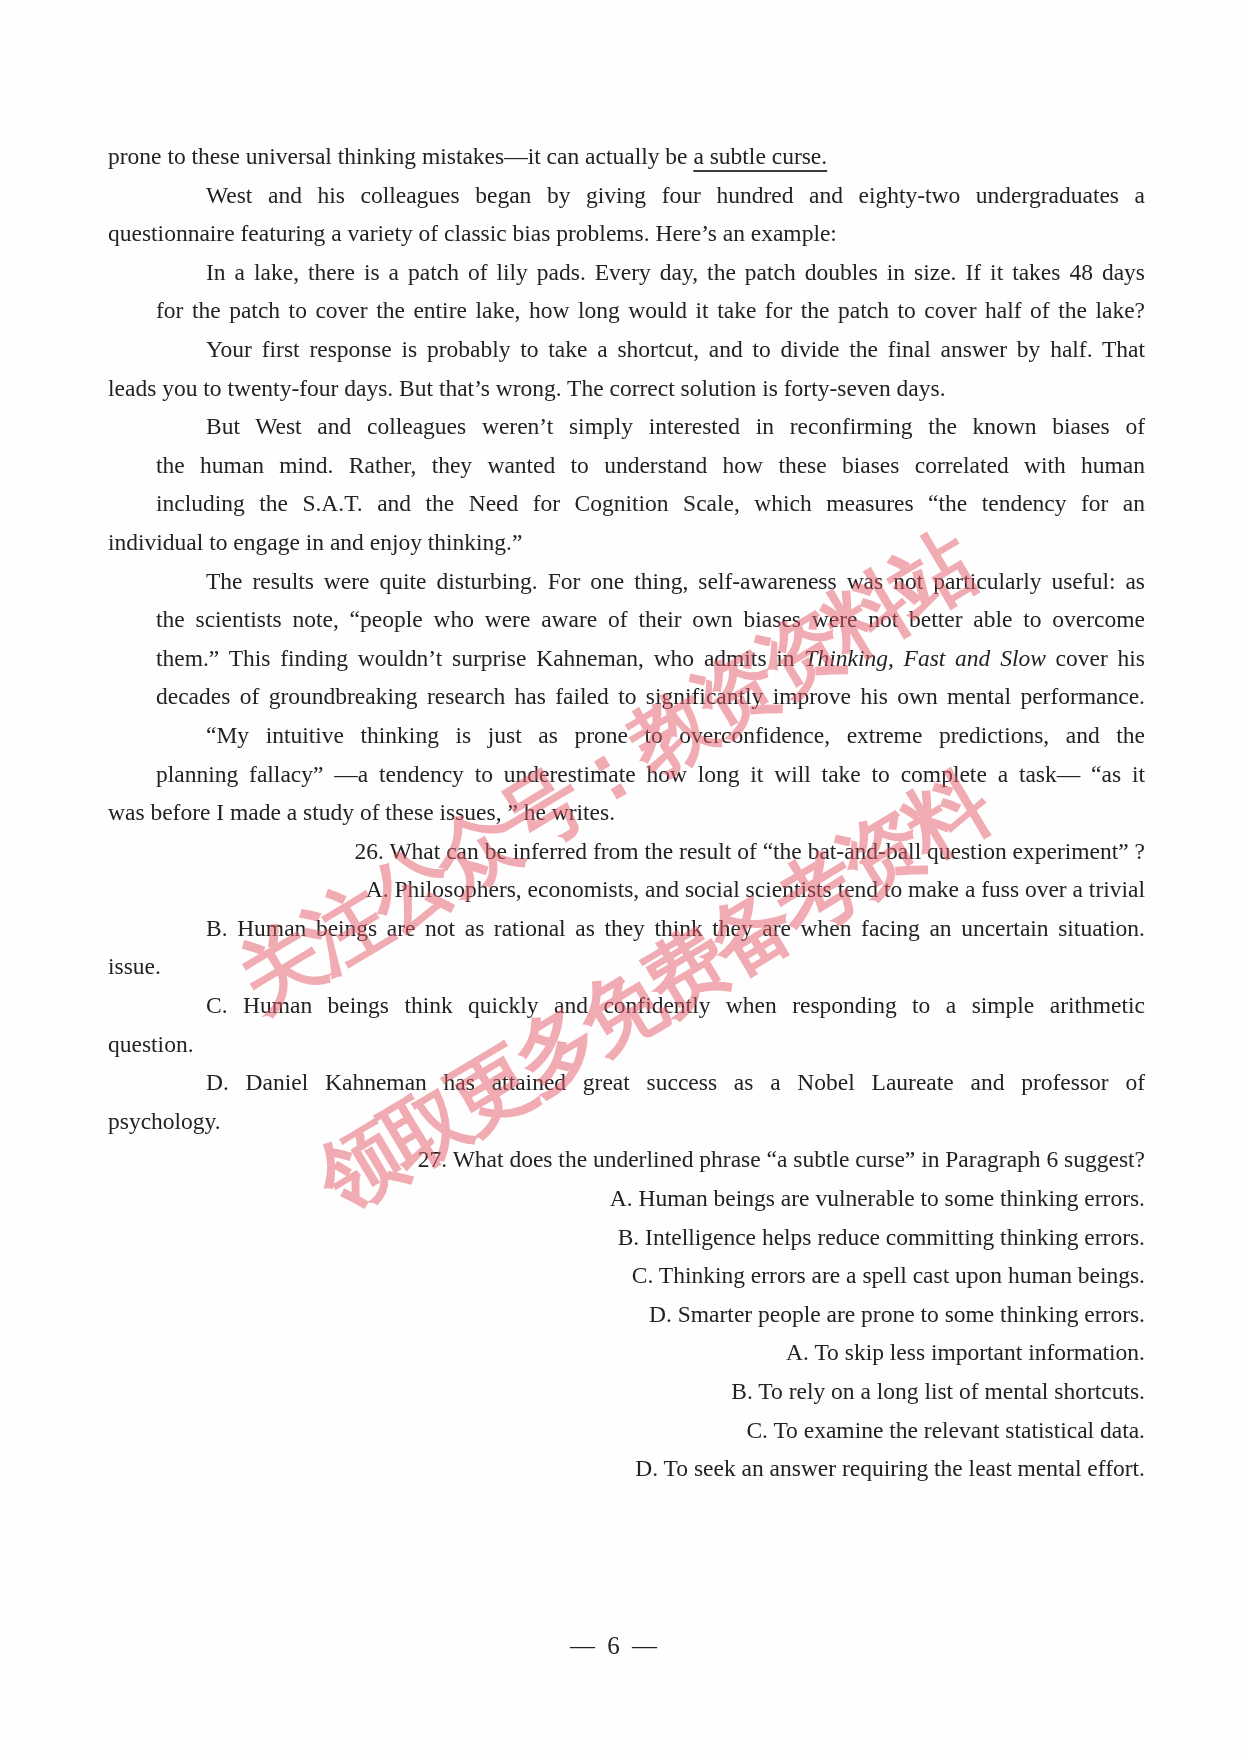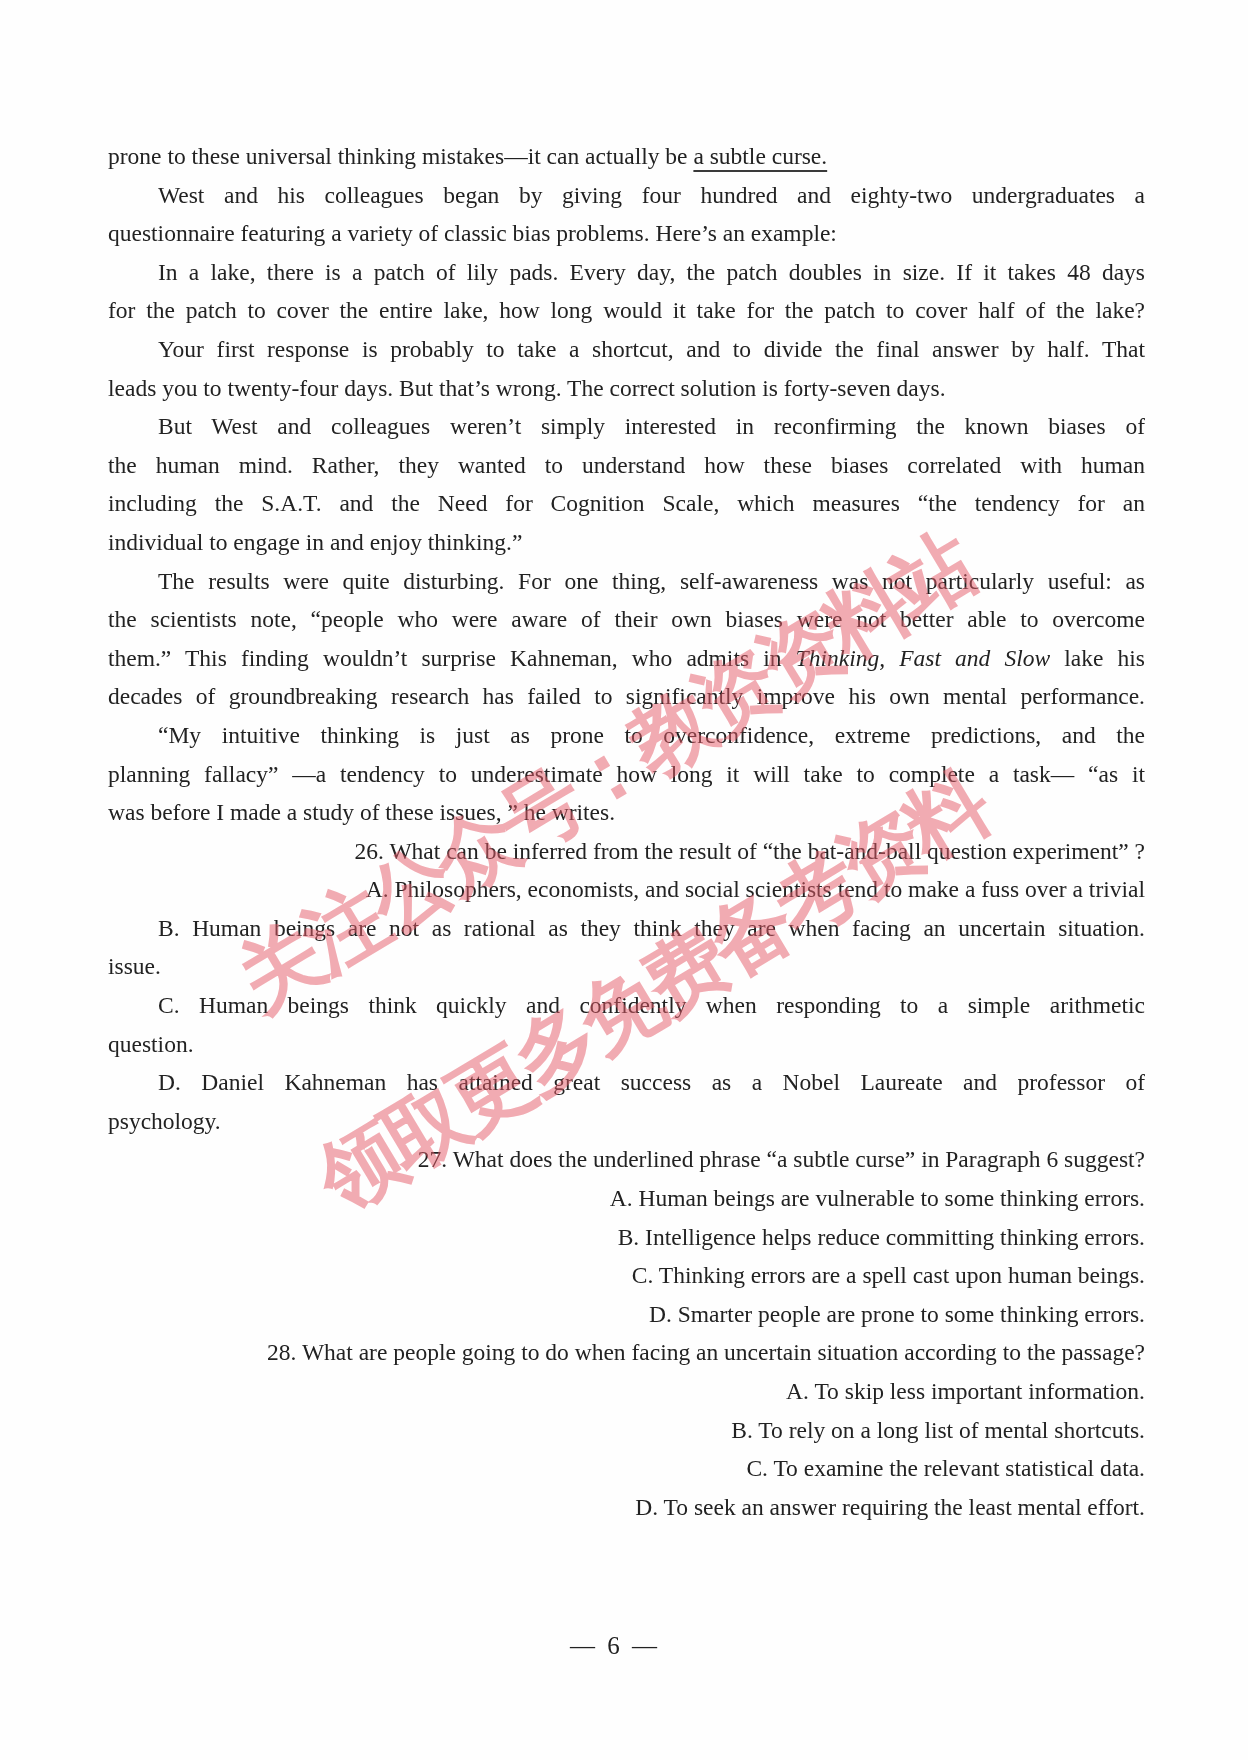--- a/index.html
+++ b/index.html
@@ -27,20 +27,21 @@
     line-height: 38.6px;
     font-size: 23.5px;
     white-space: nowrap;
     overflow: hidden;
   }
   .line.ind { padding-left: 50px; text-align: right; }
   .line.jst {
     white-space: normal;
     text-align: justify;
     text-align-last: justify;
+    margin-left: 48px;
   }
   .u {
     text-decoration: underline;
     text-decoration-thickness: 1.5px;
     text-underline-offset: 6px;
     text-decoration-color: #3a3a3a;
   }
   .i { font-style: italic; }
   .watermark {
     position: absolute;
@@ -91,39 +92,38 @@
       <div class="line ind jst"><span>In a lake, there is a patch of lily pads. Every day, the patch doubles in size. If it takes 48 days</span></div>
       <div class="line jst"><span>for the patch to cover the entire lake, how long would it take for the patch to cover half of the lake?</span></div>
       <div class="line ind jst"><span>Your first response is probably to take a shortcut, and to divide the final answer by half. That</span></div>
       <div class="line"><span>leads you to twenty-four days. But that’s wrong. The correct solution is forty-seven days.</span></div>
       <div class="line ind jst"><span>But West and colleagues weren’t simply interested in reconfirming the known biases of</span></div>
       <div class="line jst"><span>the human mind. Rather, they wanted to understand how these biases correlated with human</span></div>
       <div class="line jst"><span>including the S.A.T. and the Need for Cognition Scale, which measures “the tendency for an</span></div>
       <div class="line"><span>individual to engage in and enjoy thinking.”</span></div>
       <div class="line ind jst"><span>The results were quite disturbing. For one thing, self-awareness was not particularly useful: as</span></div>
       <div class="line jst"><span>the scientists note, “people who were aware of their own biases were not better able to overcome</span></div>
-      <div class="line jst"><span>them.” This finding wouldn’t surprise Kahneman, who admits in </span><span class="i">Thinking, Fast and Slow</span><span> lake his</span></div>
+      <div class="line jst"><span>them.” This finding wouldn’t surprise Kahneman, who admits in </span><span class="i">Thinking, Fast and Slow</span><span> cover his</span></div>
       <div class="line jst"><span>decades of groundbreaking research has failed to significantly improve his own mental performance.</span></div>
       <div class="line ind jst"><span>“My intuitive thinking is just as prone to overconfidence, extreme predictions, and the</span></div>
       <div class="line jst"><span>planning fallacy” —a tendency to underestimate how long it will take to complete a task— “as it</span></div>
       <div class="line"><span>was before I made a study of these issues, ” he writes.</span></div>
       <div class="line ind"><span>26. What can be inferred from the result of “the bat-and-ball question experiment” ?</span></div>
       <div class="line ind"><span>A. Philosophers, economists, and social scientists tend to make a fuss over a trivial</span></div>
       <div class="line ind jst"><span>B. Human beings are not as rational as they think they are when facing an uncertain situation.</span></div>
       <div class="line"><span>issue.</span></div>
       <div class="line ind jst"><span>C. Human beings think quickly and confidently when responding to a simple arithmetic</span></div>
       <div class="line"><span>question.</span></div>
       <div class="line ind jst"><span>D. Daniel Kahneman has attained great success as a Nobel Laureate and professor of</span></div>
       <div class="line"><span>psychology.</span></div>
       <div class="line ind"><span>27. What does the underlined phrase “a subtle curse” in Paragraph 6 suggest?</span></div>
       <div class="line ind"><span>A. Human beings are vulnerable to some thinking errors.</span></div>
       <div class="line ind"><span>B. Intelligence helps reduce committing thinking errors.</span></div>
       <div class="line ind"><span>C. Thinking errors are a spell cast upon human beings.</span></div>
       <div class="line ind"><span>D. Smarter people are prone to some thinking errors.</span></div>
-      <div class="line ind"><span>28. What are people going to do when facing an uncertain situation according to the passage?</span></div>
       <div class="line ind"><span>A. To skip less important information.</span></div>
       <div class="line ind"><span>B. To rely on a long list of mental shortcuts.</span></div>
       <div class="line ind"><span>C. To examine the relevant statistical data.</span></div>
       <div class="line ind"><span>D. To seek an answer requiring the least mental effort.</span></div>
     </main>
 
   <div class="page-number">— 6 —</div>
 
 </div>
 

